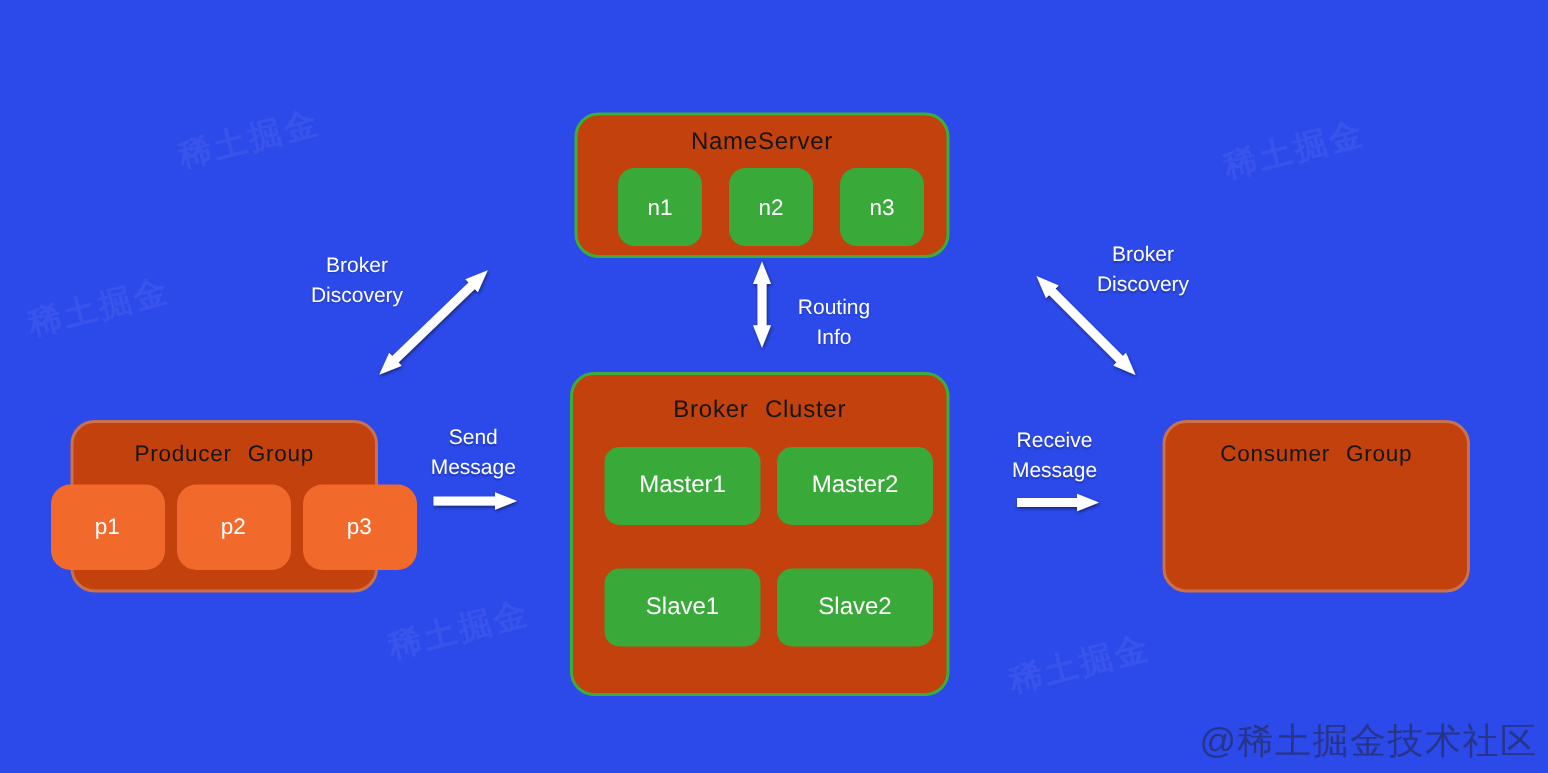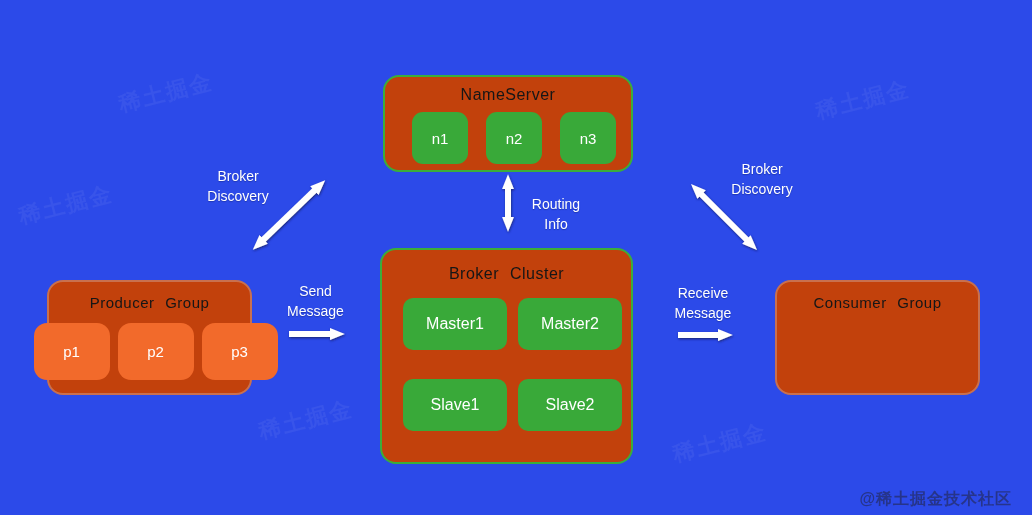--- a/index.html
+++ b/index.html
@@ -60,24 +60,23 @@
   .lbl-bd-left     { left:183px; top:166px; width:110px; }
   .lbl-bd-right    { left:707px; top:159px; width:110px; }
   .lbl-routing     { left:525px; top:194px; width:62px;  }
   .lbl-send        { left:263px; top:281px; width:105px; }
   .lbl-receive     { left:648px; top:283px; width:110px; }
 
   .arrows { position:absolute; left:0; top:0; pointer-events:none; }
 
   
   .site-watermark {
-    position:absolute; right:20px; bottom:5px;
-    color:rgba(35,38,75,0.60); font-size:16px; letter-spacing:1px;
+    position:absolute; right:7px; bottom:5px;
+    color:rgba(35,38,75,0.60); font-size:24px; letter-spacing:1px;
     pointer-events:none;
-    font-weight:bold;
   }
 </style>
 </head>
 <body>
 
 <div class="canvas">
 
   <div class="bgwm" style="left:118px; top:78px;">稀土掘金</div>
   <div class="bgwm" style="left:18px;  top:190px;">稀土掘金</div>
   <div class="bgwm" style="left:815px; top:85px;">稀土掘金</div>

